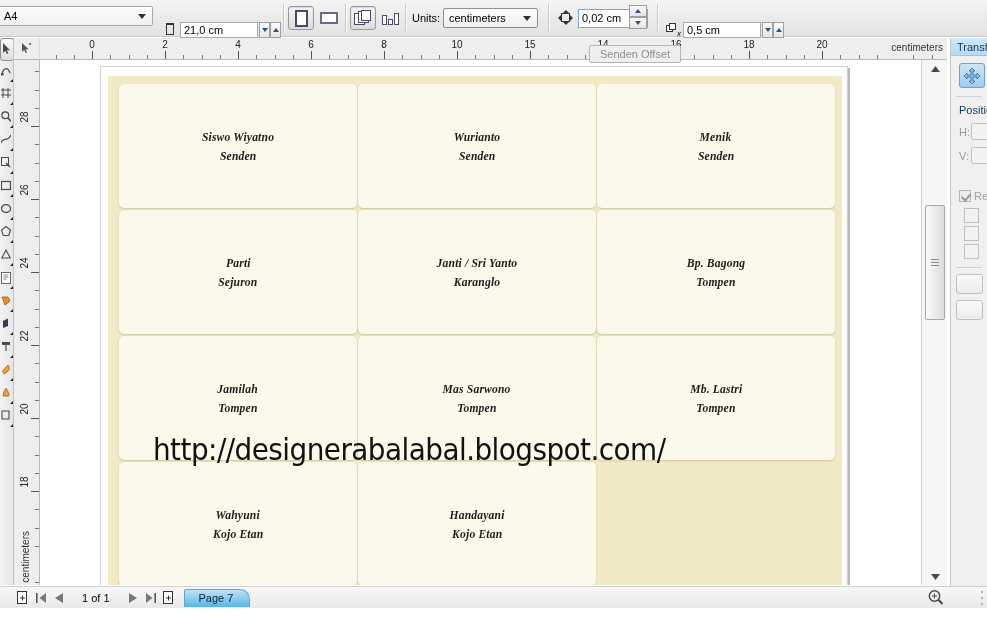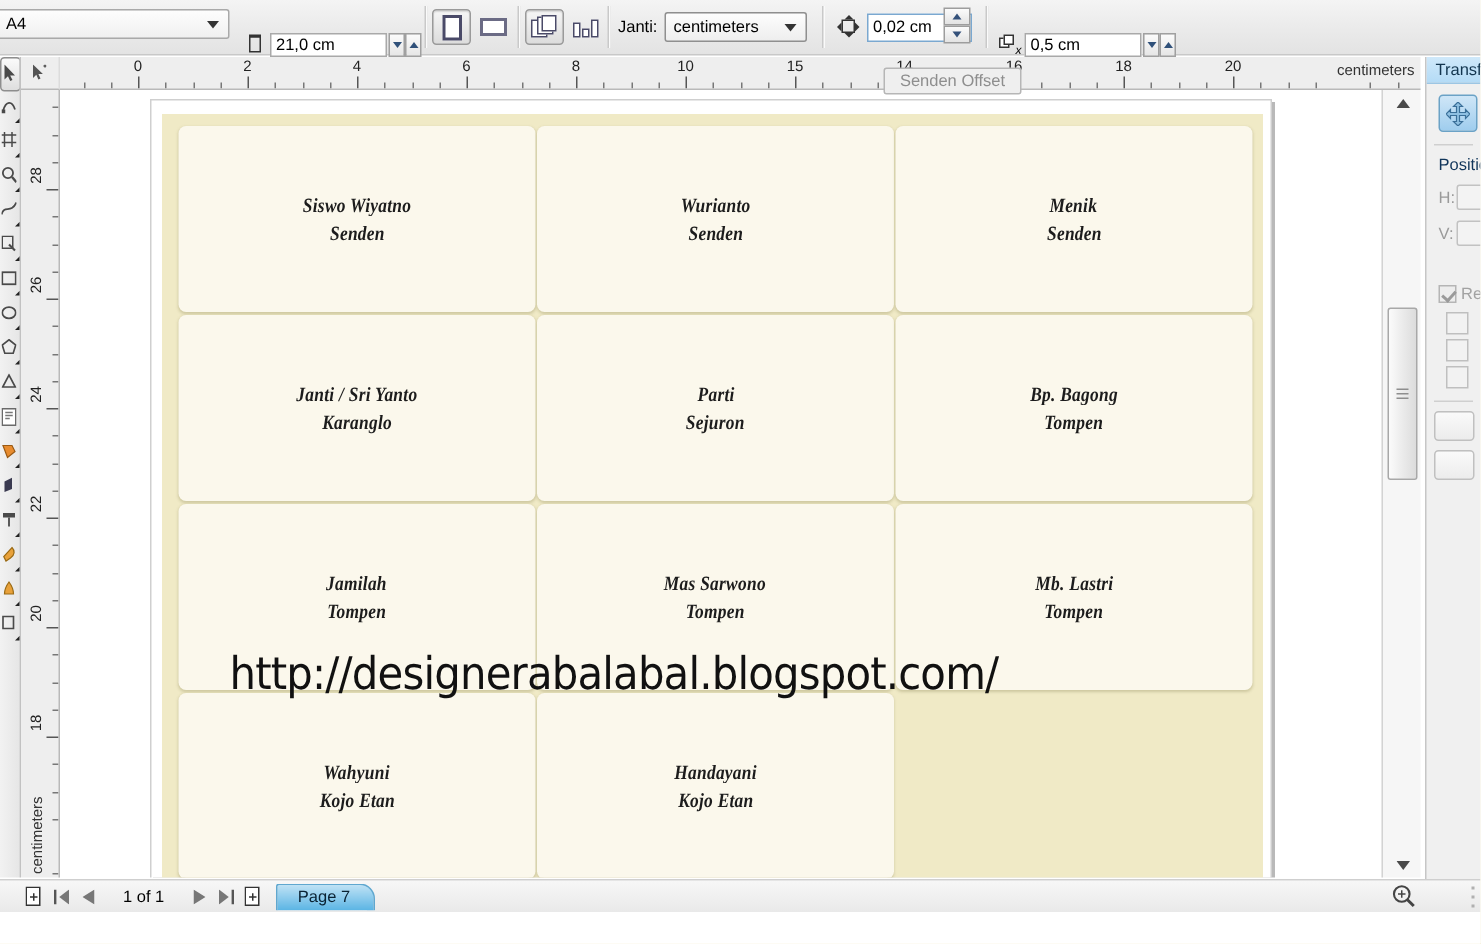--- a/index.html
+++ b/index.html
@@ -712,21 +712,21 @@
   <div class="tbtn" style="left:378px; top:6px">
     <span class="ico-bars">
       <i class="b1"></i>
         <i class="b2"></i>
         <i class="b3"></i>
     </span>
   </div>
 
   <div class="tbsep" style="left:405px"></div>
 
-  <span class="units-label">Janti:</span>
+  <span class="units-label">Units:</span>
   <div class="units-combo">
     <span>centimeters</span>
     <span class="combo-arrow"></span>
   </div>
 
   <div class="tbsep" style="left:548px"></div>
 
   <span class="nudge-icon">
     <span class="cross"></span>
       <span class="ar l"></span>
@@ -997,26 +997,26 @@
           </div>
           <div class="card">
             <div class="nm">Wurianto</div>
             <div class="pl">Senden</div>
           </div>
           <div class="card">
             <div class="nm">Menik</div>
             <div class="pl">Senden</div>
           </div>
           <div class="card">
+            <div class="nm">Parti</div>
+            <div class="pl">Sejuron</div>
+          </div>
+          <div class="card">
             <div class="nm">Janti / Sri Yanto</div>
             <div class="pl">Karanglo</div>
-          </div>
-          <div class="card">
-            <div class="nm">Parti</div>
-            <div class="pl">Sejuron</div>
           </div>
           <div class="card">
             <div class="nm">Bp. Bagong</div>
             <div class="pl">Tompen</div>
           </div>
           <div class="card">
             <div class="nm">Jamilah</div>
             <div class="pl">Tompen</div>
           </div>
           <div class="card">

